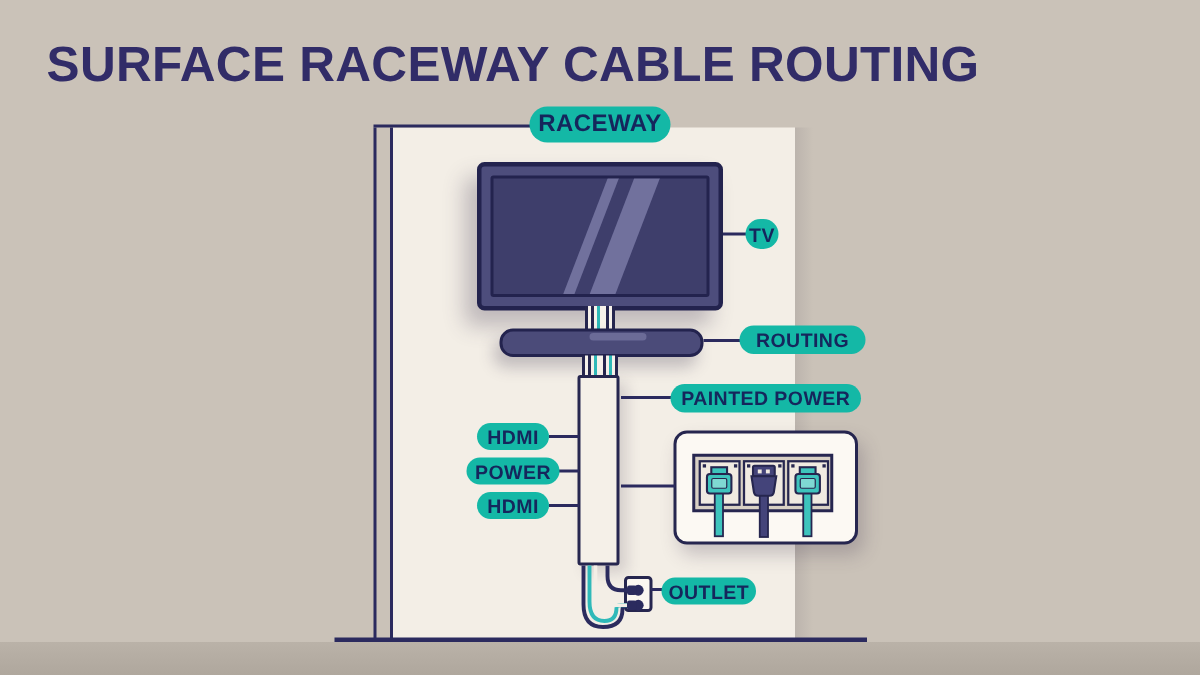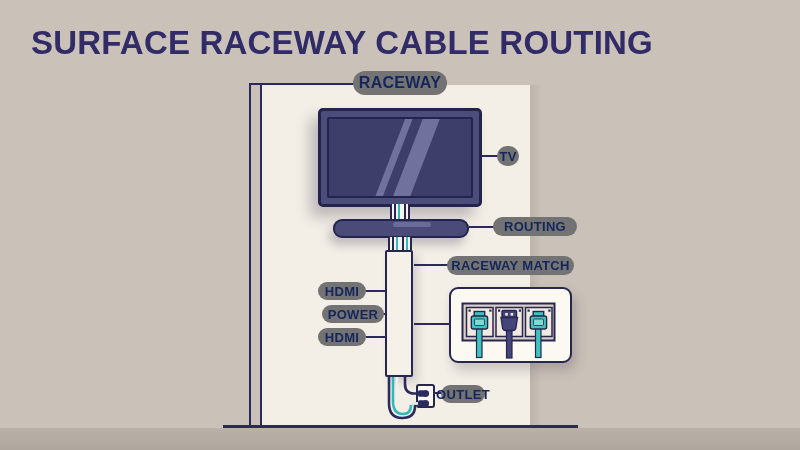--- a/index.html
+++ b/index.html
@@ -61,30 +61,30 @@
   .inset-panel{position:absolute;left:449px;top:287px;width:123px;height:76px;
     background:#fcf9f3;border:2.5px solid #26264f;border-radius:9px;box-sizing:border-box;
     box-shadow:4px 7px 12px rgba(70,60,85,.25);}
   .inset-panel svg{position:absolute;left:0;top:0;}
 
   
   .leader{position:absolute;height:2px;background:#2b2a5e;}
 
   
   .pill{position:absolute;display:flex;align-items:center;justify-content:center;
-    background:#737373;color:#15265c;font-weight:800;border-radius:12px;
+    background:#14b8a6;color:#15265c;font-weight:800;border-radius:12px;
     font-size:13px;letter-spacing:.3px;white-space:nowrap;}
   .pill-raceway{left:353px;top:71px;width:94px;height:24px;font-size:16px;border-radius:14px;}
   .pill-tv{left:497px;top:146px;width:22px;height:20px;}
   .pill-soundbar{left:493px;top:217px;width:84px;height:19px;}
   .pill-painted{left:447px;top:256px;width:127px;height:19px;}
   .pill-hdmi-top{left:318px;top:282px;width:48px;height:18px;}
-  .pill-power{left:322px;top:305px;width:62px;height:18px;}
+  .pill-power{left:311px;top:305px;width:62px;height:18px;}
   .pill-hdmi-bottom{left:318px;top:328px;width:48px;height:18px;}
-  .pill-outlet{left:441px;top:385px;width:44px;height:18px;}
+  .pill-outlet{left:441px;top:385px;width:63px;height:18px;}
 </style>
 </head>
 <body>
 
 <div class="stage">
 
   <div class="floor-strip"></div>
 
   <div class="wall"></div>
   <div class="wall-shadow"></div>
@@ -164,21 +164,21 @@
   <div class="leader" style="left:414px;top:264px;width:35px;"></div>
   <div class="leader" style="left:366px;top:290px;width:20px;"></div>
   <div class="leader" style="left:368px;top:313px;width:18px;"></div>
   <div class="leader" style="left:366px;top:336px;width:20px;"></div>
   <div class="leader" style="left:414px;top:323px;width:36px;"></div>
   <div class="leader" style="left:434px;top:392px;width:9px;"></div>
 
   <div class="pill pill-raceway">RACEWAY</div>
   <div class="pill pill-tv">TV</div>
   <div class="pill pill-soundbar">ROUTING</div>
-  <div class="pill pill-painted">RACEWAY MATCH</div>
+  <div class="pill pill-painted">PAINTED POWER</div>
   <div class="pill pill-hdmi-top">HDMI</div>
   <div class="pill pill-power">POWER</div>
   <div class="pill pill-hdmi-bottom">HDMI</div>
   <div class="pill pill-outlet">OUTLET</div>
 
   <div class="title">SURFACE RACEWAY CABLE ROUTING</div>
 
 </div>
 
 </body></html>

